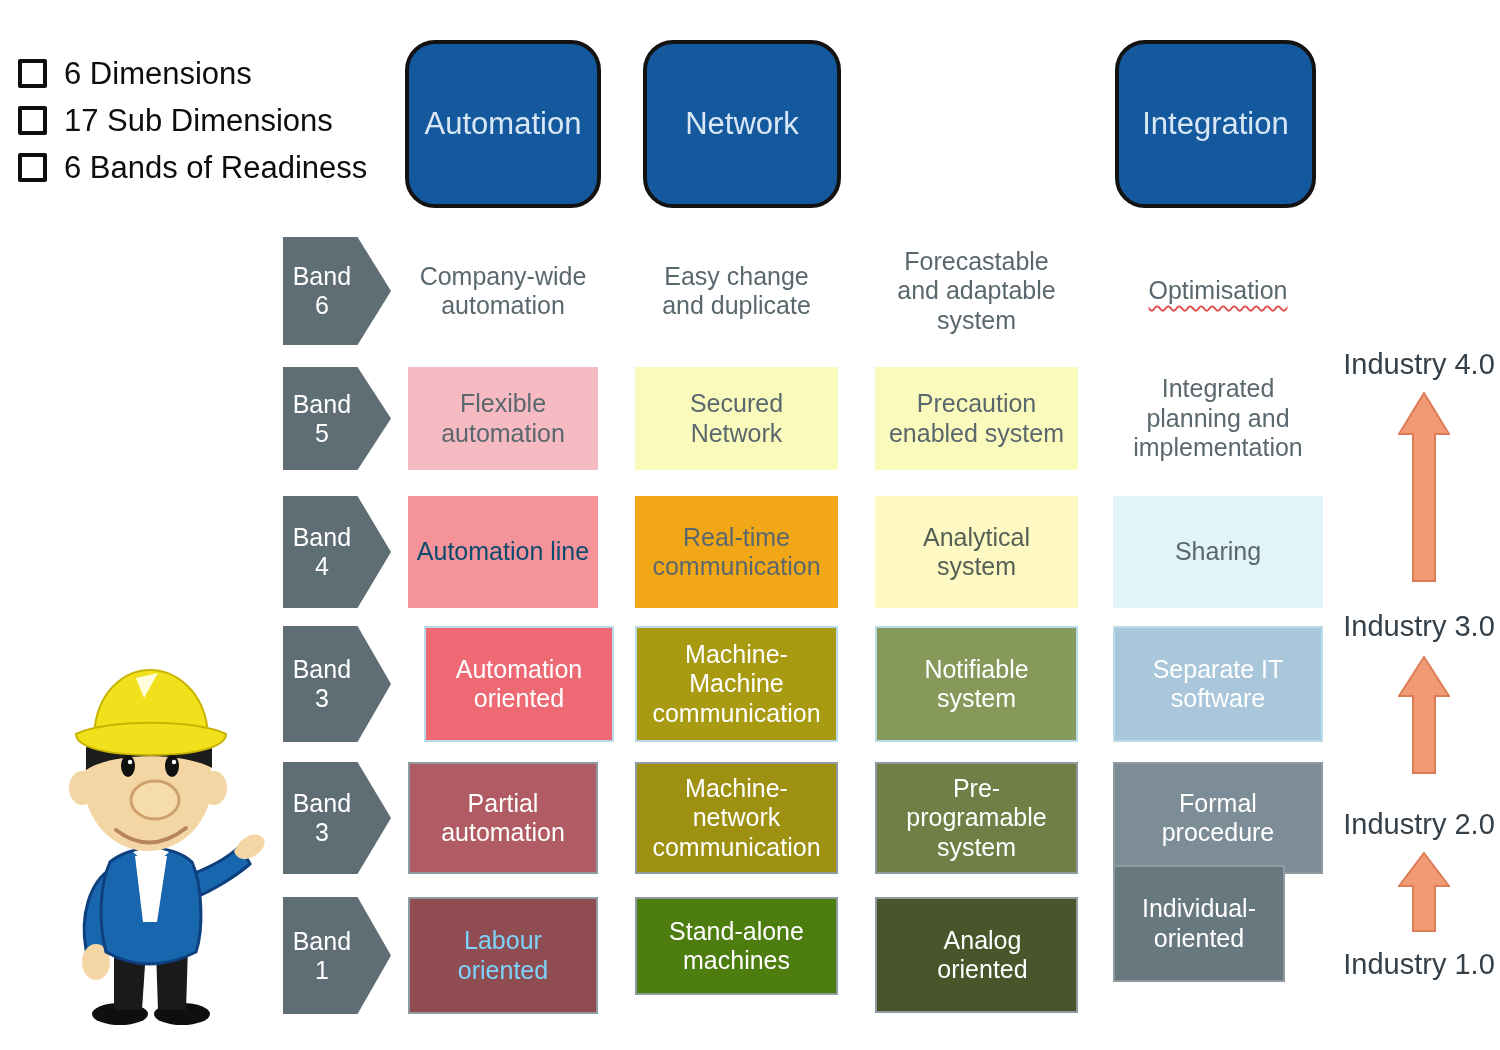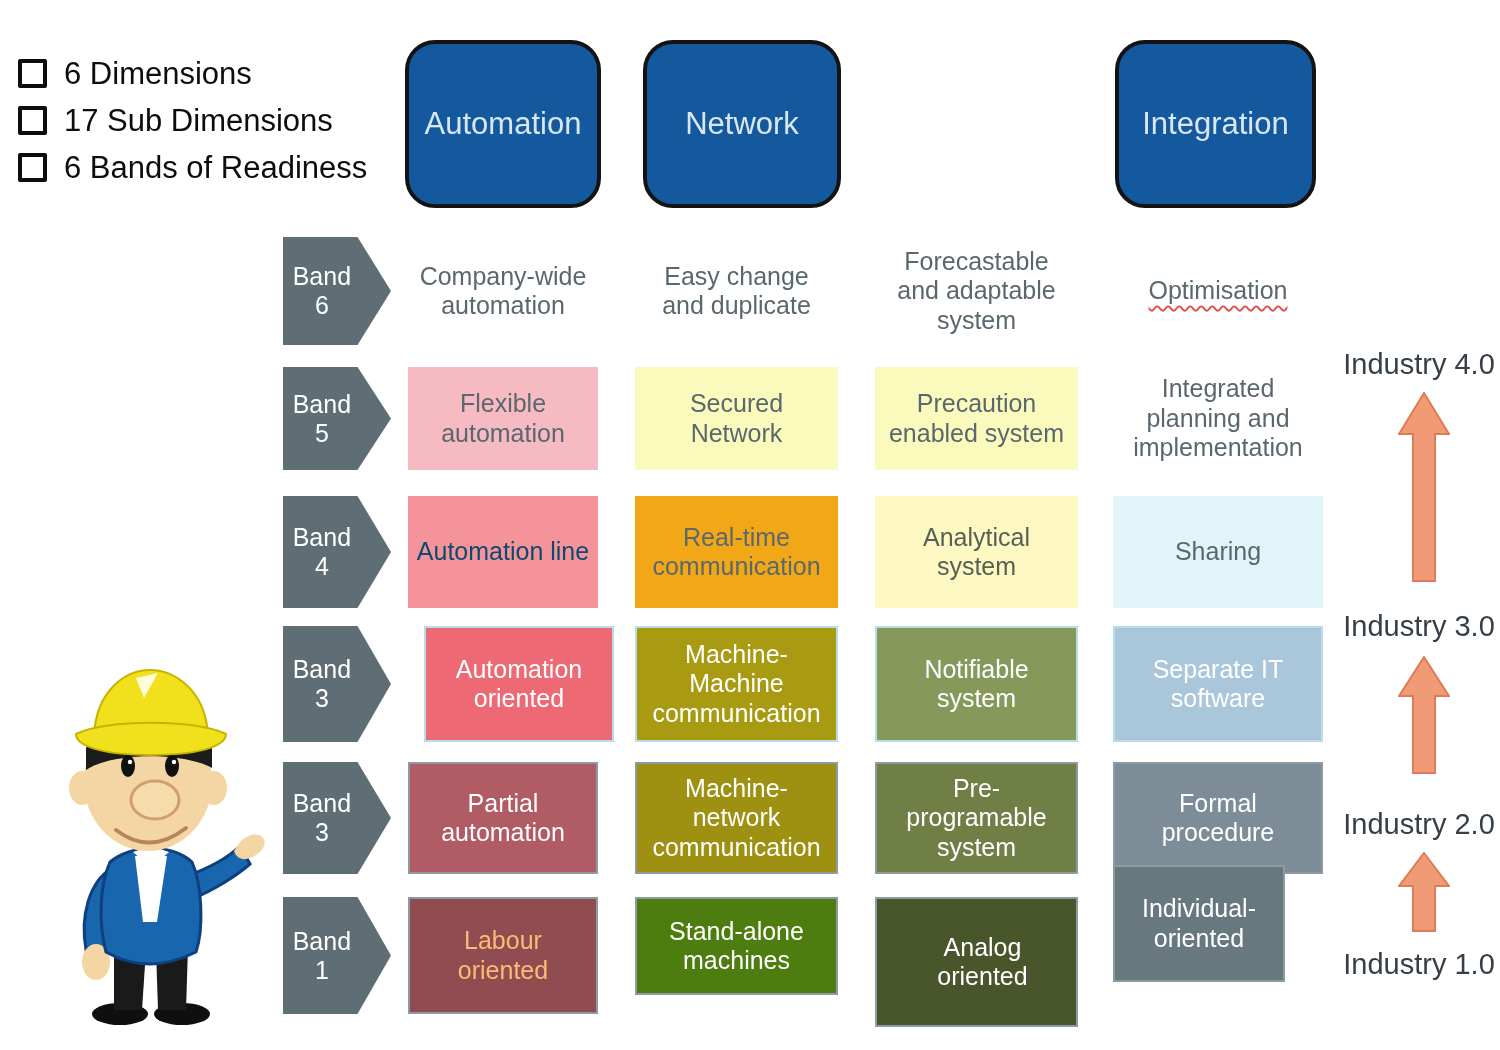--- a/index.html
+++ b/index.html
@@ -148,27 +148,27 @@
       </div>
       <div class="cell" style="left: 875px; top: 762px; width: 203px; height: 112px; background: rgb(111, 127, 70); color: rgb(255, 255, 255); border: 2px solid rgb(141, 155, 161);">
         <span>Pre-programable system</span>
       </div>
       <div class="cell" style="left: 1113px; top: 762px; width: 210px; height: 112px; background: rgb(125, 141, 152); color: rgb(255, 255, 255); border: 2px solid rgb(141, 155, 161);">
         <span>Formal procedure</span>
       </div>
       <div class="band-arrow" style="top: 897px; height: 117px;">
         <span>Band 1</span>
       </div>
-      <div class="cell" style="left: 408px; top: 897px; width: 190px; height: 117px; background: rgb(143, 77, 82); color: #fdba74; border: 2px solid rgb(141, 155, 161);">
+      <div class="cell" style="left: 408px; top: 897px; width: 190px; height: 117px; background: rgb(143, 77, 82); color: #7dd3fc; border: 2px solid rgb(141, 155, 161);">
         <span>Labour oriented</span>
       </div>
       <div class="cell" style="left: 635px; top: 897px; width: 203px; height: 98px; background: #4d7c0f; color: rgb(255, 255, 255); border: 2px solid rgb(141, 155, 161);">
         <span>Stand-alone machines</span>
       </div>
-      <div class="cell" style="left: 875px; top: 897px; width: 203px; height: 130px; background: rgb(73, 85, 43); color: rgb(255, 255, 255); border: 2px solid rgb(141, 155, 161); padding-left: 20px;">
+      <div class="cell" style="left: 875px; top: 897px; width: 203px; height: 116px; background: rgb(73, 85, 43); color: rgb(255, 255, 255); border: 2px solid rgb(141, 155, 161); padding-left: 20px;">
         <span>Analog oriented</span>
       </div>
       <div class="cell" style="left: 1113px; top: 865px; width: 172px; height: 117px; background: rgb(104, 120, 127); color: rgb(255, 255, 255); border: 2px solid rgb(141, 155, 161);">
         <span>Individual-oriented</span>
       </div>
     </div>
 
 
   <div class="industry-label" style="top:348px">Industry 4.0</div>
   <svg class="ind-arrow" style="top:392px" width="52" height="190" viewBox="0 0 52 190">

